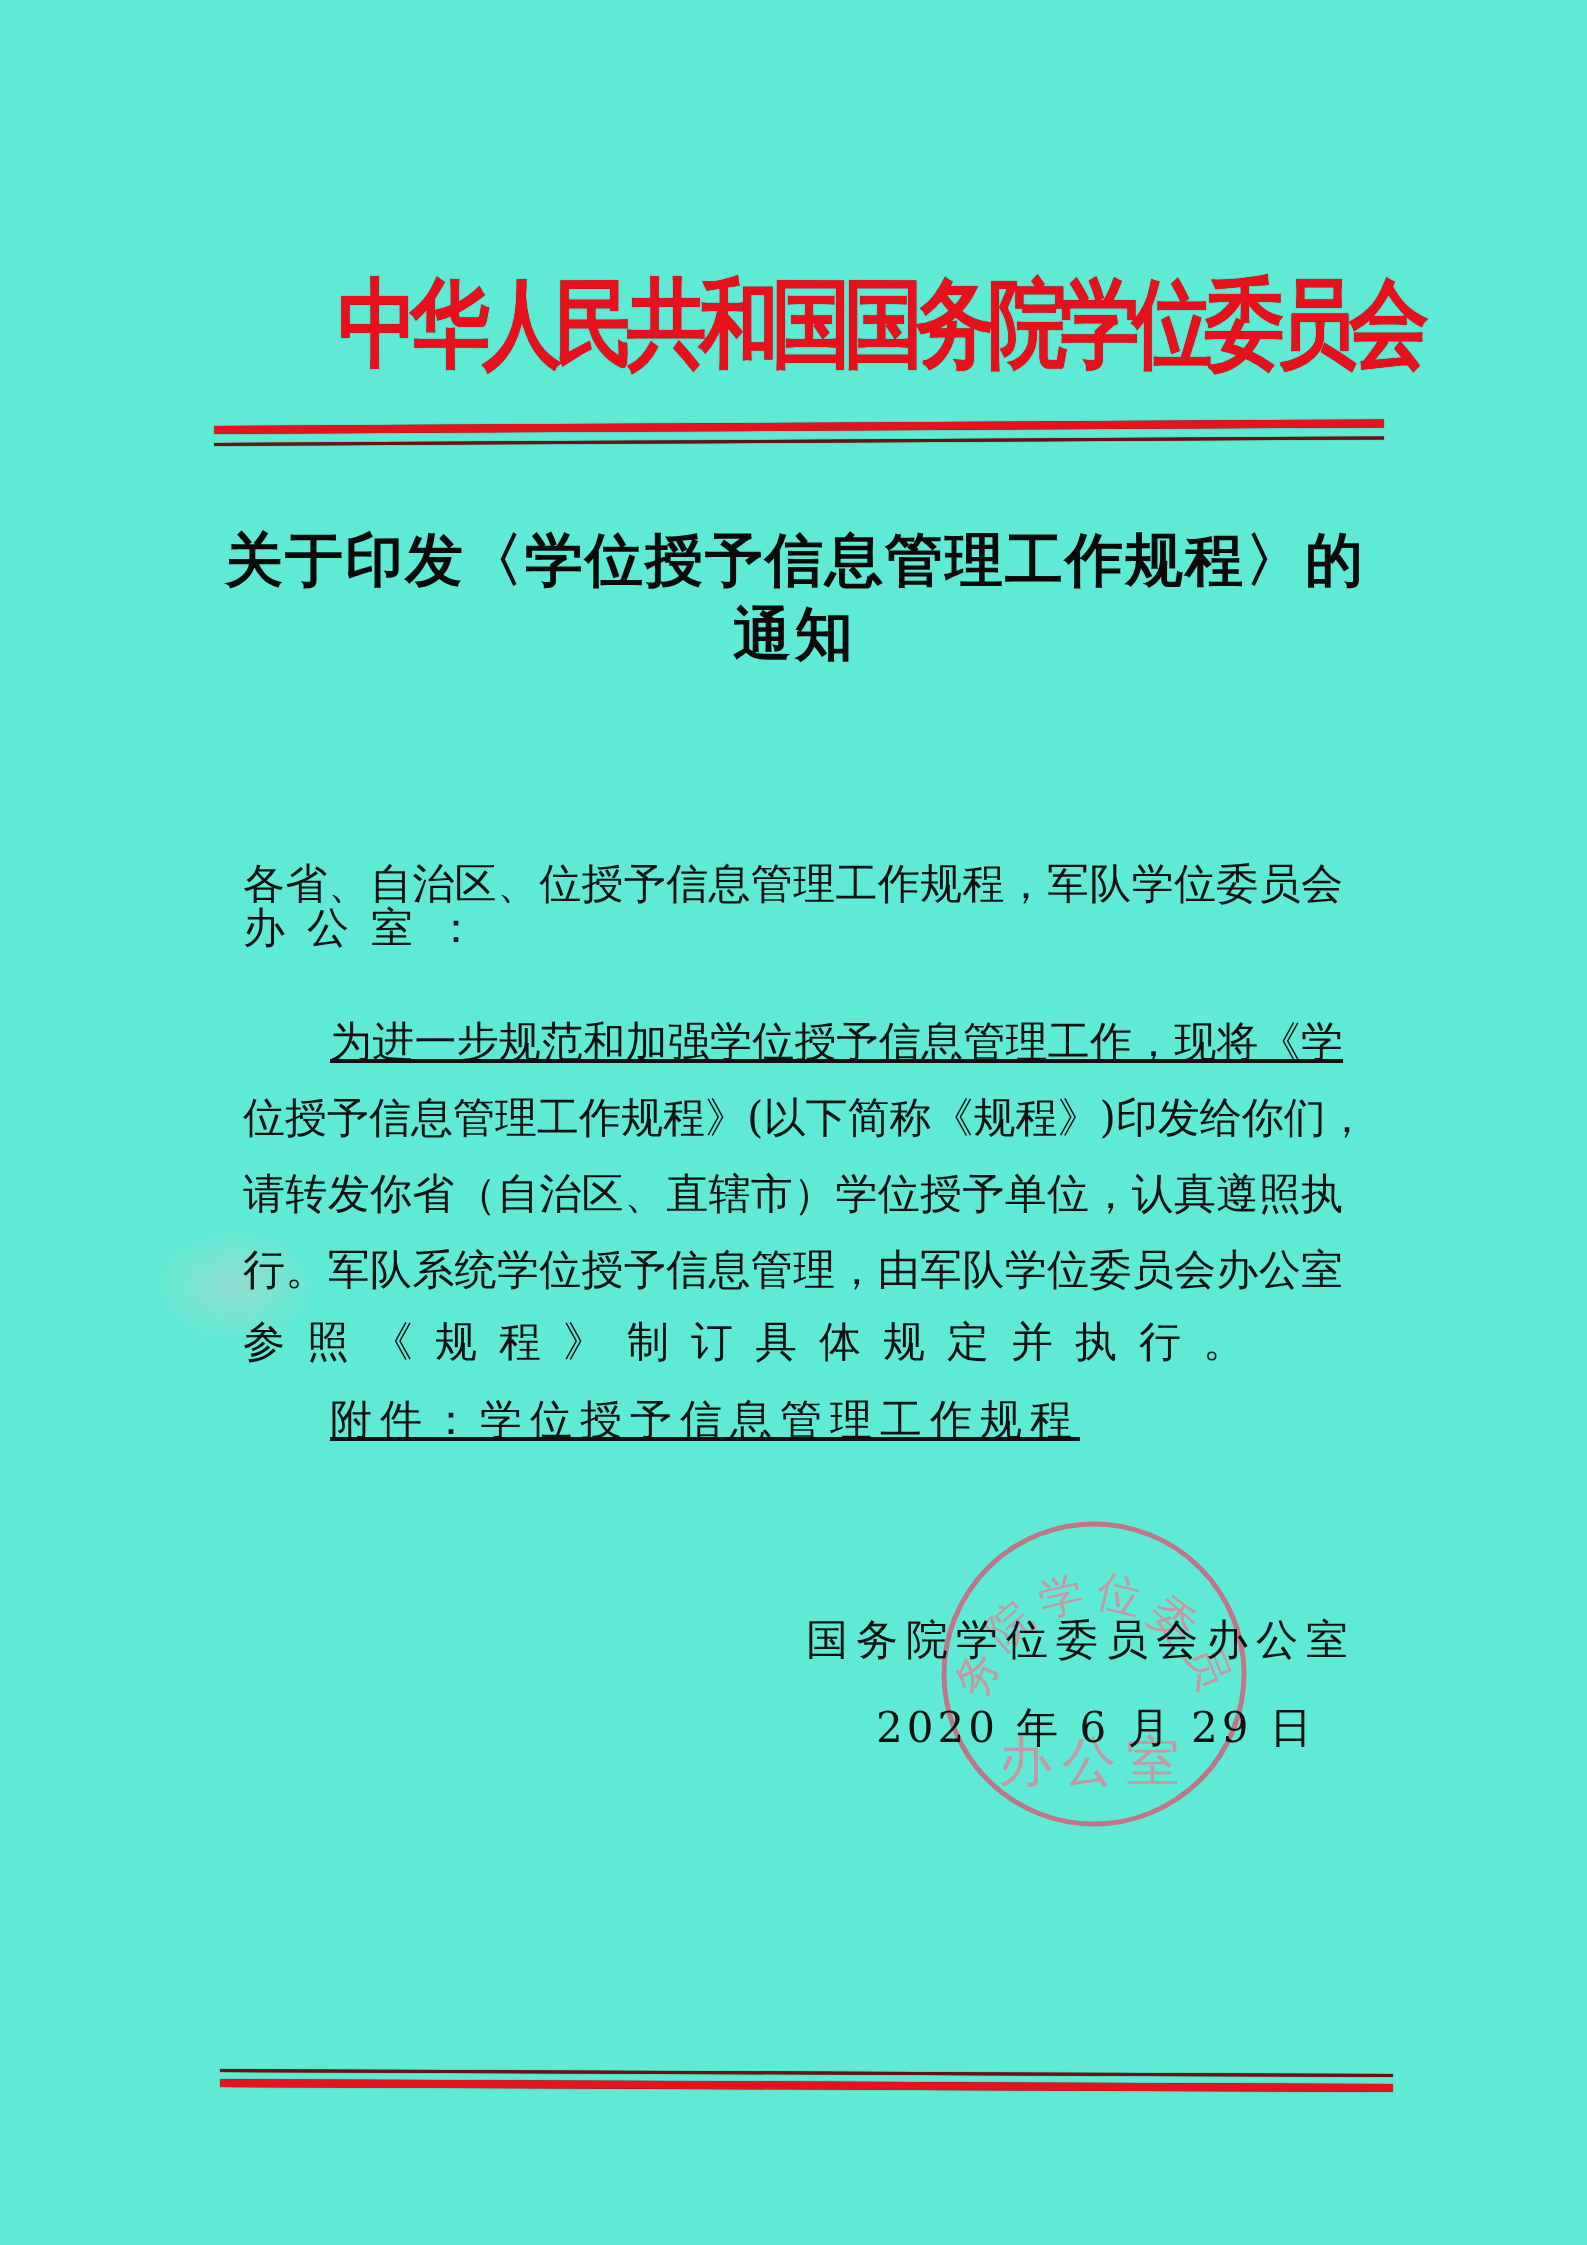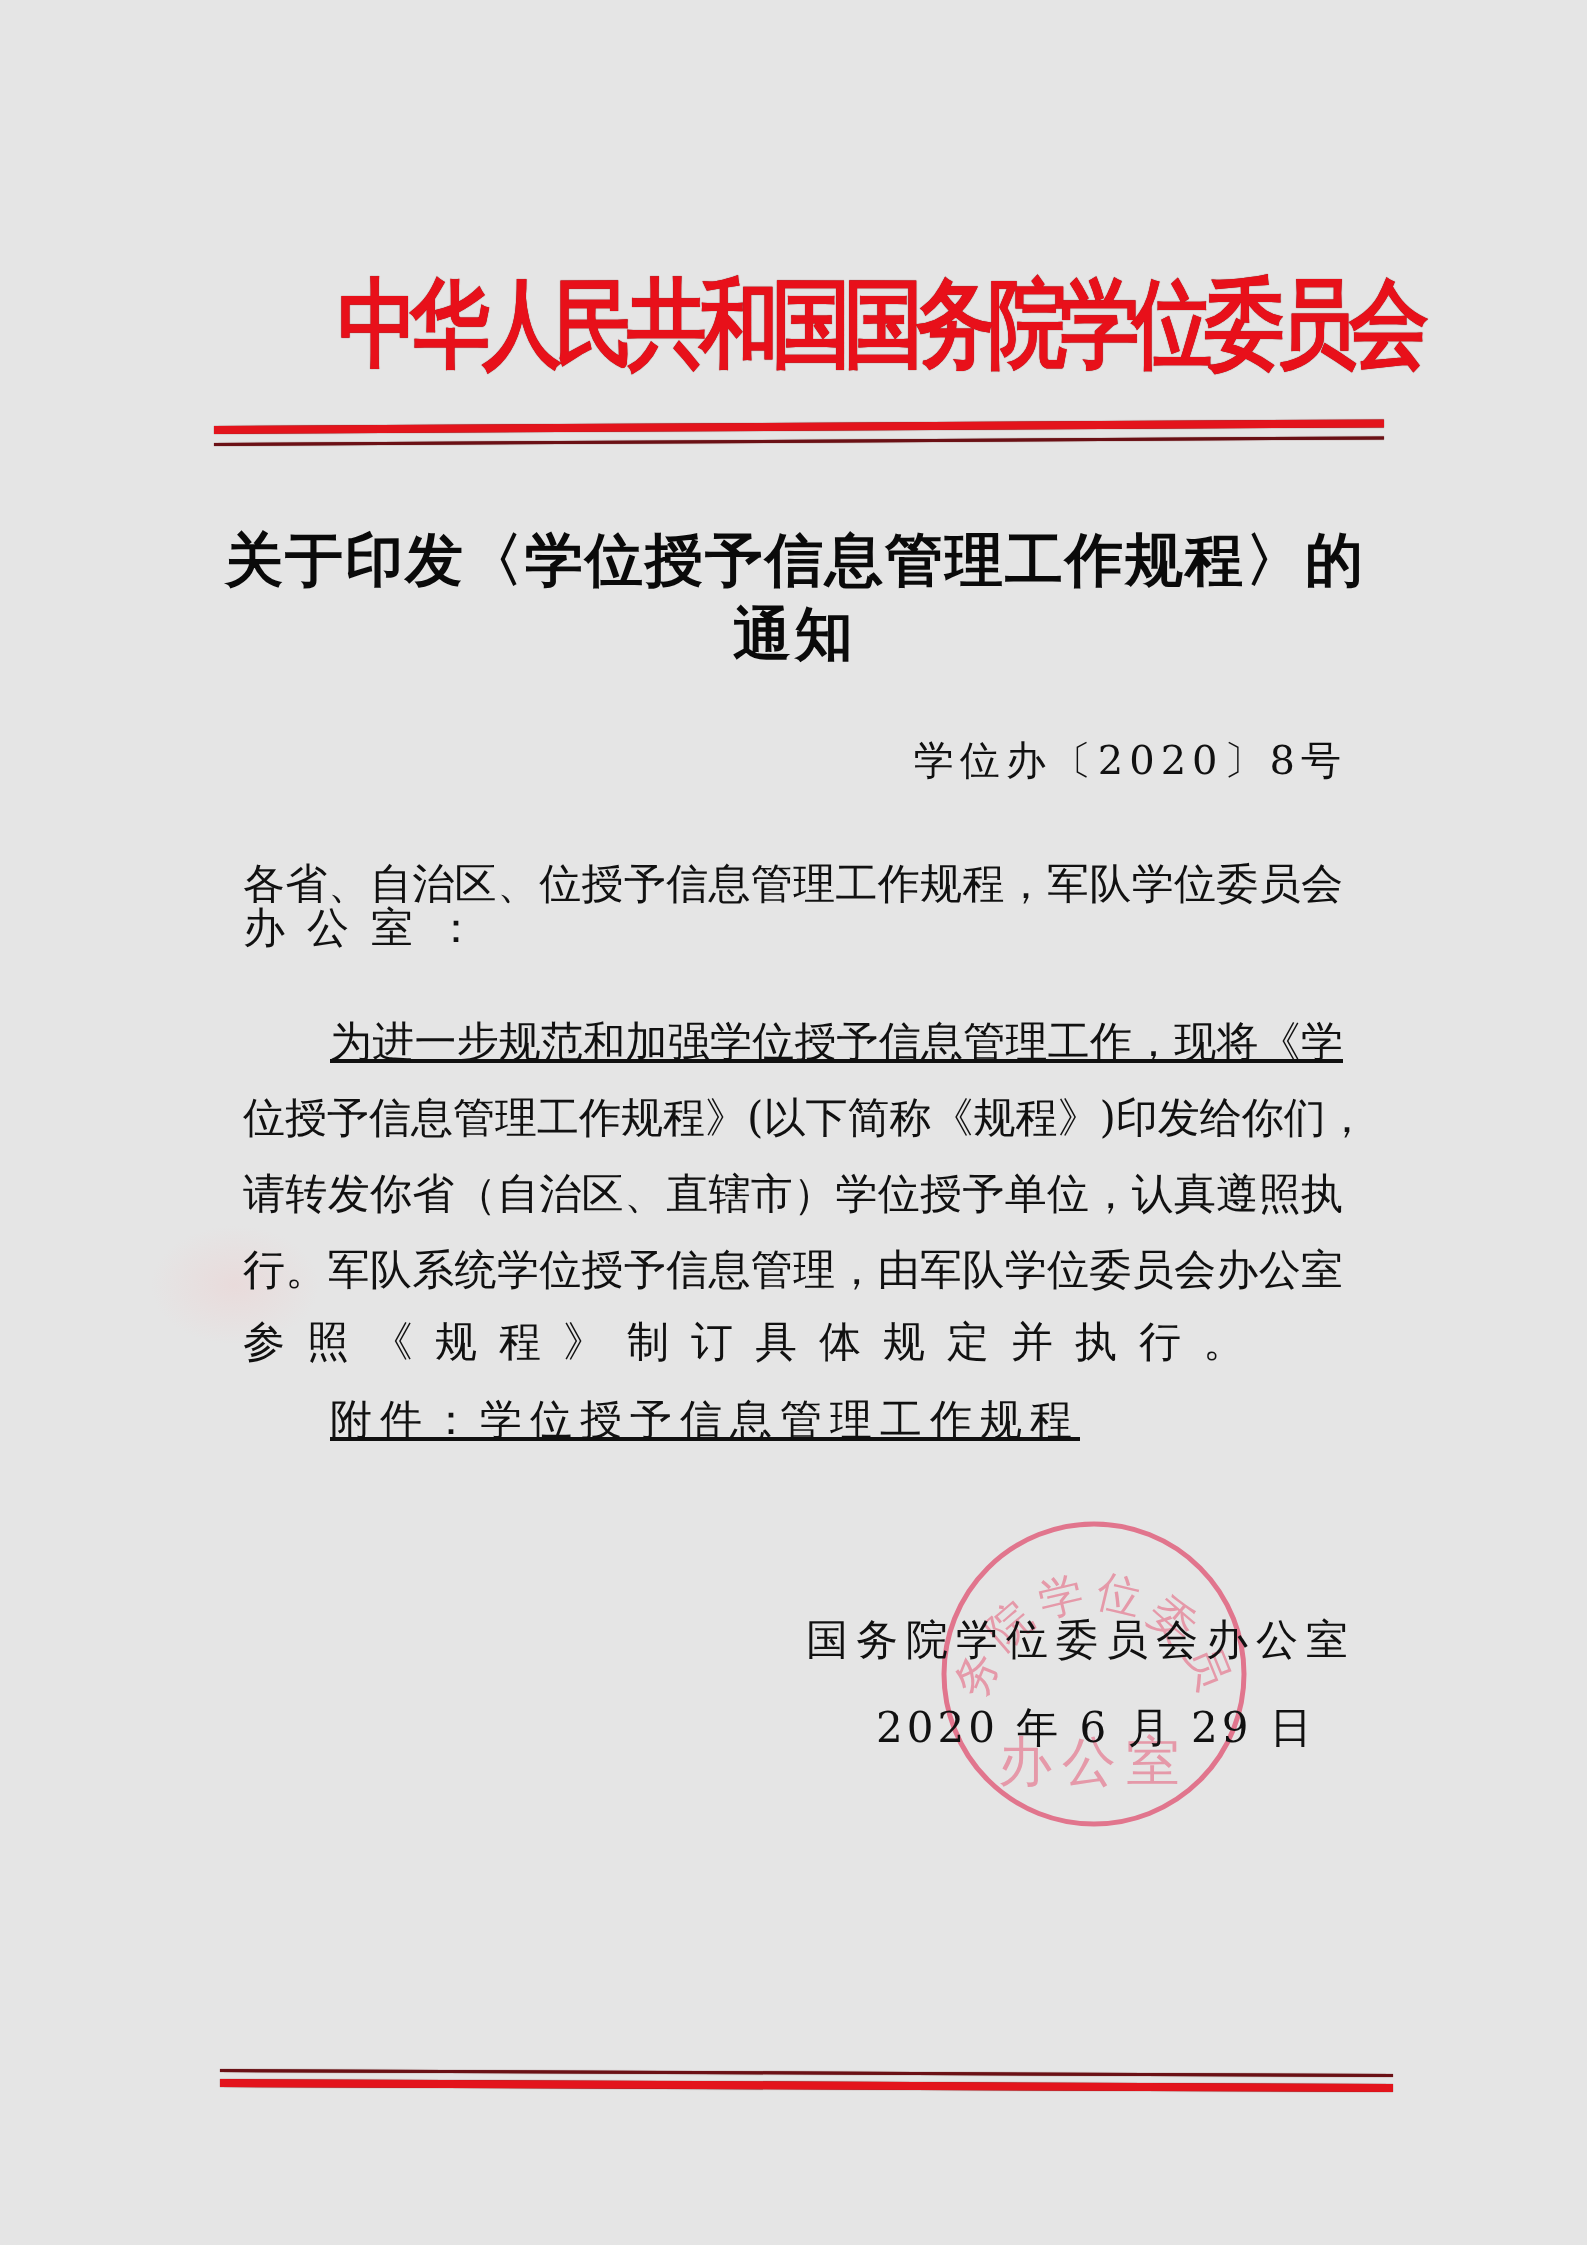--- a/index.html
+++ b/index.html
@@ -13,21 +13,21 @@
       position: relative;
       overflow: hidden;
       font-family: "DejaVu Serif", "Liberation Serif", serif;
       color: #111111;
     }
     .page {
       position: absolute;
       left: 0; top: 0;
       width: 1587px;
       height: 2245px;
-      background: #e5e5e5;
+      background: #5eead4;
     }
     .stain {
       position: absolute;
       left: 150px; top: 1225px;
       width: 170px; height: 120px;
       background: radial-gradient(ellipse at center, rgba(240,200,200,0.35) 0%, rgba(255,255,255,0) 70%);
     }
     
     .masthead {
       position: absolute;
@@ -143,21 +143,20 @@
   <div class="masthead">
     <span>中华人民共和国国务院学位委员会</span>
   </div>
 
   <div class="rule" style="left:214px; top:426px; width:1170px; height:8px; transform:rotate(-0.32deg); transform-origin:left center;"></div>
   <div class="rule thin" style="left:214px; top:443px; width:1170px; height:3px; transform:rotate(-0.32deg); transform-origin:left center;"></div>
 
   <div class="title l1">关于印发〈学位授予信息管理工作规程〉的</div>
   <div class="title l2">通知</div>
 
-  <div class="docno">学位办〔2020〕8号</div>
 
   <div class="body-line" style="top:856px;">各省、自治区、位授予信息管理工作规程，军队学位委员会</div>
   <div class="body-line last" style="top:900px;">办公室：</div>
 
   <div class="body-line indent" style="top:1014px;">为进一步规范和加强学位授予信息管理工作，现将《学</div>
   <div class="body-line" style="top:1090px;">位授予信息管理工作规程》(以下简称《规程》)印发给你们，</div>
   <div class="body-line" style="top:1166px;">请转发你省（自治区、直辖市）学位授予单位，认真遵照执</div>
   <div class="body-line last" style="top:1314px;">参照《规程》制订具体规定并执行。</div>
   <div class="body-line" style="top:1242px;">行。军队系统学位授予信息管理，由军队学位委员会办公室</div>
 

